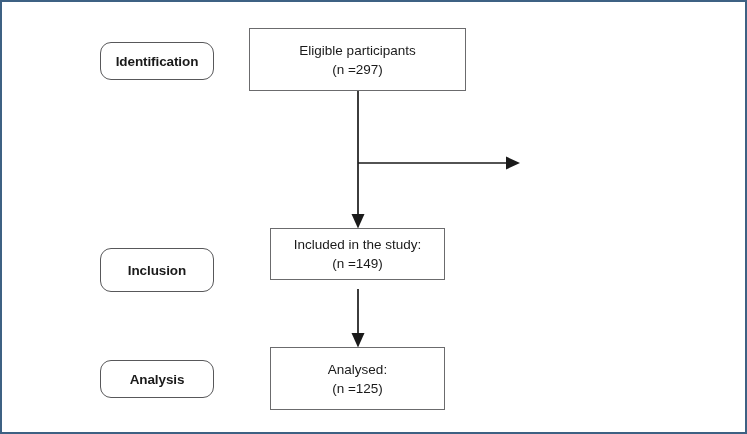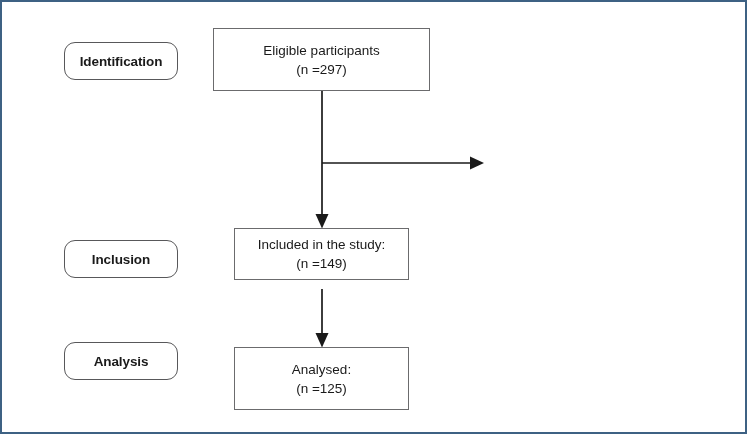--- a/index.html
+++ b/index.html
@@ -19,20 +19,21 @@
     height: 434px;
     box-sizing: border-box;
     border: 2px solid #3d6183;
     background: #ffffff;
     overflow: hidden;
   }
 
   #diagram-canvas {
     position: absolute;
     inset: 0;
+    margin-left: 36px;
   }
 
   
   .stage-pill {
     position: absolute;
     box-sizing: border-box;
     border: 1.5px solid #58585a;
     border-radius: 11px;
     background: #ffffff;
     display: flex;
@@ -102,25 +103,25 @@
       <polygon class="arrowhead" points="482,161 468,154.5 468,167.5"></polygon>
 
       <line x1="320" y1="287" x2="320" y2="338"></line>
       <polygon class="arrowhead" points="320,345.5 313.5,331 326.5,331"></polygon>
     </svg>
 
     <div class="stage-pill" style="left:62px; top:40px; width:114px; height:38px;">
       <span>Identification</span>
     </div>
 
-    <div class="stage-pill" style="left:62px; top:238px; width:114px; height:38px;">
+    <div class="stage-pill" style="left:62px; top:246px; width:114px; height:44px;">
       <span>Inclusion</span>
     </div>
 
-    <div class="stage-pill" style="left:62px; top:340px; width:114px; height:38px;">
+    <div class="stage-pill" style="left:62px; top:358px; width:114px; height:38px;">
       <span>Analysis</span>
     </div>
 
     <div class="flow-box" style="left:211px; top:26px; width:217px; height:63px;">
       <div class="box-text">Eligible participants
 (n =297)</div>
     </div>
 
 
     <div class="flow-box" style="left:232px; top:226px; width:175px; height:52px;">

